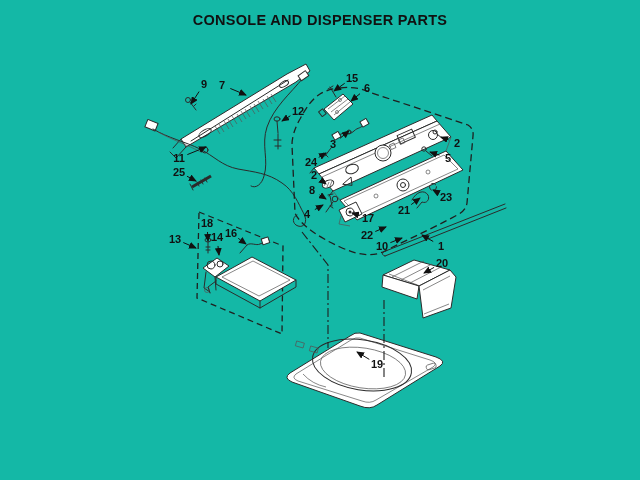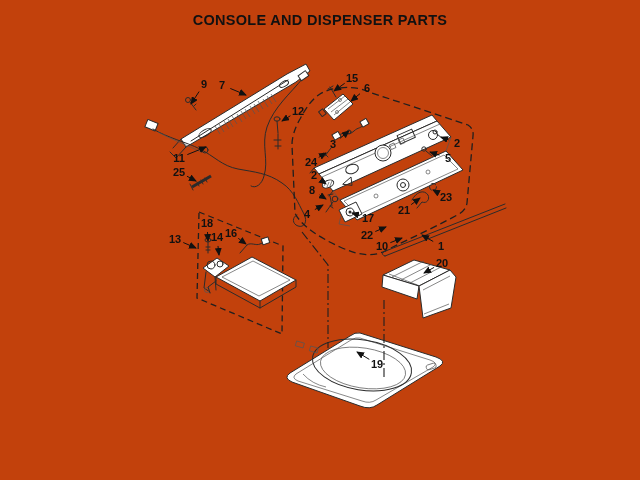--- a/index.html
+++ b/index.html
@@ -1,16 +1,16 @@
 <!DOCTYPE html>
 <html><head>
 <meta charset="utf-8">
 <style>
   html,body{margin:0;padding:0;background:#ffffff;}
-  #page{position:relative;width:640px;height:480px;background:#c2410c;overflow:hidden;
+  #page{position:relative;width:640px;height:480px;background:#14b8a6;overflow:hidden;
         font-family:"Liberation Sans",sans-serif;}
   #title{position:absolute;top:12px;left:0;width:640px;text-align:center;
          font-size:14.5px;font-weight:bold;color:#111;letter-spacing:.3px;}
   svg{position:absolute;top:0;left:0;}
   .ln{stroke:#2b2b2b;stroke-width:1;fill:none;stroke-linecap:round;stroke-linejoin:round;}
   .lnw{stroke:#2b2b2b;stroke-width:1;fill:#ffffff;stroke-linejoin:round;}
   .thin{stroke:#555;stroke-width:.7;fill:none;}
   .dash{stroke:#1f1f1f;stroke-width:1.3;fill:none;stroke-dasharray:7 4;stroke-linecap:butt;}
   .ddot{stroke:#1f1f1f;stroke-width:1.1;fill:none;stroke-dasharray:9 3 2 3;}
   .callout-num{font-family:"Liberation Sans",sans-serif;font-size:11px;font-weight:bold;fill:#111;}

